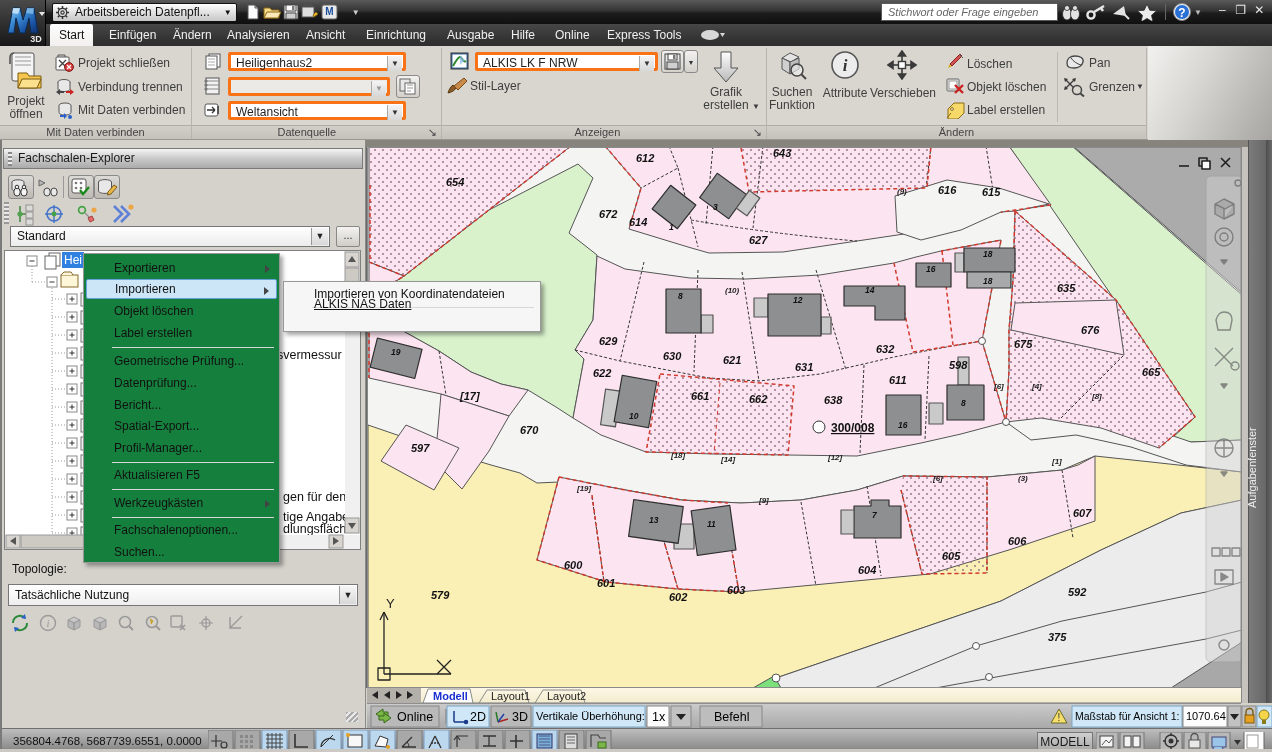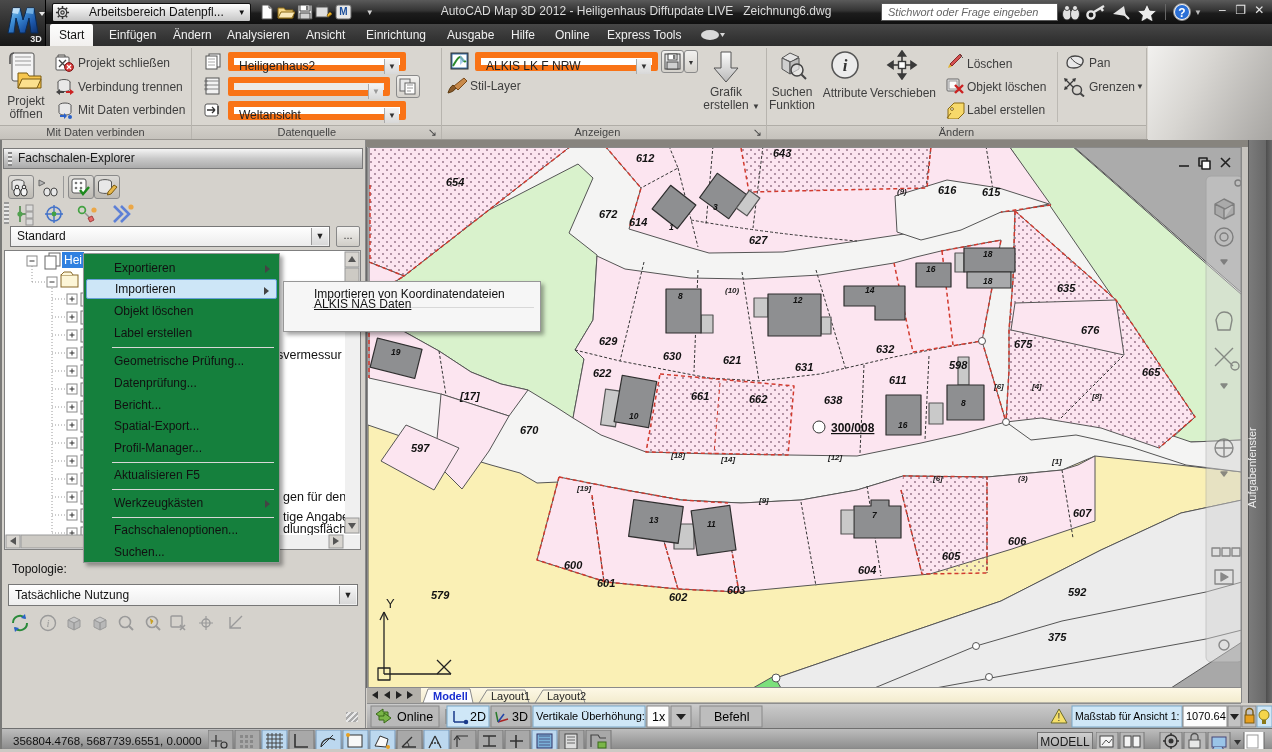--- a/index.html
+++ b/index.html
@@ -20,21 +20,21 @@
 #tabrow{left:0;top:24px;width:1272px;height:22px;background:linear-gradient(#474747,#333 70%,#2e2e2e);color:#f0f0f0;font-size:12px;}
 .rtab{position:absolute;top:0;height:40px;line-height:22px;padding:0 9px;}
 .rtab.active{background:linear-gradient(#fdfdfd,#e8e6e3);color:#111;border-radius:2px 2px 0 0;}
 
 #ribbon{left:0;top:46px;width:1272px;height:94px;background:#d9d6d0;border-bottom:1px solid #9a9792;}
 .rsep{position:absolute;top:2px;width:1px;height:91px;background:#b7b4ae;}
 .plabel{position:absolute;top:79px;height:14px;background:linear-gradient(#d2cfc9,#c5c2bc);border-top:1px solid #b0ada7;color:#444;font-size:11px;text-align:center;line-height:13px;}
 .rtext{position:absolute;color:#3e3e3e;font-size:12px;}
 .rbig{position:absolute;color:#3e3e3e;font-size:12px;text-align:center;}
 #ribbon-empty{position:absolute;left:1148px;top:0px;width:124px;height:94px;background:linear-gradient(118deg,#f2f1ef 0%,#d8d6d2 40%,#a7a5a2 100%);}
-.combo{position:absolute;height:19px;background:#fff;border:6px solid #f97316;border-radius:2px;font-size:12px;color:#222;line-height:17px;padding-left:5px;}
+.combo{position:absolute;height:19px;background:#fff;border:3px solid #f97316;border-radius:2px;font-size:12px;color:#222;line-height:17px;padding-left:5px;}
 .combo .arr{position:absolute;right:1px;top:1px;width:15px;height:15px;background:linear-gradient(#f4f4f4,#d8d8d8);border-left:1px solid #aaa;text-align:center;line-height:15px;font-size:8px;color:#333;}
 
 #leftpanel{left:0;top:140px;width:366px;height:588px;background:#d5d2cc;border-right:1px solid #8a8a8a;}
 #lp-head{position:absolute;left:3px;top:8px;width:360px;height:21px;background:linear-gradient(#f5f5f5,#c9c9c9 50%,#ababab);border:1px solid #7a7a7a;color:#1a1a1a;font-size:12px;line-height:19px;padding-left:14px;}
 .toolbtn{position:absolute;width:26px;height:24px;background:linear-gradient(#f2f1ef,#d4d1cb);border:1px solid #8a8a8a;border-radius:3px;}
 #std-combo{position:absolute;left:10px;top:86px;width:320px;height:21px;background:linear-gradient(#fff,#ececec);border:1px solid #777;font-size:12px;line-height:19px;padding-left:6px;color:#111;}
 #dots-btn{position:absolute;left:336px;top:86px;width:24px;height:21px;background:linear-gradient(#f4f3f1,#d0cdc7);border:1px solid #888;border-radius:2px;text-align:center;line-height:16px;font-size:11px;color:#333;}
 #treebox{position:absolute;left:4px;top:110px;width:357px;height:300px;background:#fff;border:1px solid #808080;}
 #topolabel{position:absolute;left:12px;top:422px;font-size:12px;color:#111;}
 #topo-combo{position:absolute;left:8px;top:444px;width:350px;height:22px;background:linear-gradient(#fff,#eee);border:1px solid #777;font-size:12px;line-height:20px;padding-left:6px;color:#111;}
@@ -54,38 +54,37 @@
 
 #ctxmenu{left:83px;top:253px;width:197px;height:310px;background:#15803d;border:1px solid #979797;box-shadow:3px 3px 4px rgba(0,0,0,.35);z-index:20;font-size:12px;color:#111;}
 .mi{position:absolute;left:2px;width:191px;height:21px;line-height:21px;padding-left:28px;}
 .mi .sub{position:absolute;right:7px;top:7px;width:0;height:0;border-left:5px solid #444;border-top:4px solid transparent;border-bottom:4px solid transparent;}
 .msep{position:absolute;left:28px;width:162px;height:1px;background:#d8d8d8;}
 #submenu{left:283px;top:281px;width:258px;height:51px;background:#f6f6f6;border:1px solid #979797;box-shadow:3px 3px 4px rgba(0,0,0,.35);z-index:21;font-size:12px;color:#111;}
 </style></head>
 <body>
 <div id="stage">
   <div id="titlebar" class="abs"></div>
-  <div id="title-text" class="abs">AutoCAD Map 3D 2012 - Heiligenhaus Diffupdate LIVE &nbsp;&nbsp;Zeichnung6.dwg</div>
   <div id="qat" class="abs">
     <div id="wsbox">
         <svg width="15" height="15" viewBox="0 0 16 16">
           <circle cx="8" cy="8" r="4.5" fill="none" stroke="#333" stroke-width="1.3"></circle>
           <circle cx="8" cy="8" r="1.8" fill="none" stroke="#333" stroke-width="1.2"></circle>
           <g stroke="#333" stroke-width="1.6">
             <line x1="8" y1="1" x2="8" y2="3.4"></line>
             <line x1="8" y1="12.6" x2="8" y2="15"></line>
             <line x1="1" y1="8" x2="3.4" y2="8"></line>
             <line x1="12.6" y1="8" x2="15" y2="8"></line>
             <line x1="3" y1="3" x2="4.8" y2="4.8"></line>
             <line x1="11.2" y1="11.2" x2="13" y2="13"></line>
             <line x1="3" y1="13" x2="4.8" y2="11.2"></line>
             <line x1="11.2" y1="4.8" x2="13" y2="3"></line>
           </g>
         </svg>
-    <span style="margin-left:19px;">Arbeitsbereich Datenpfl...</span>
+    <span style="margin-left:5px;">Arbeitsbereich Datenpfl...</span>
         <span style="margin-left:14px;font-size:8px;">▼</span>
       </div>
     <div class="qbtn" style="margin-left:8px;">
         <svg width="16" height="16" viewBox="0 0 16 16">
           <path d="M3 1h7l3 3v11H3z" fill="#fdfdfd" stroke="#555"></path>
           <path d="M10 1l3 3h-3z" fill="#cfcfcf" stroke="#555"></path>
         </svg>
       </div>
     <div class="qbtn">
         <svg width="18" height="16" viewBox="0 0 18 16">

